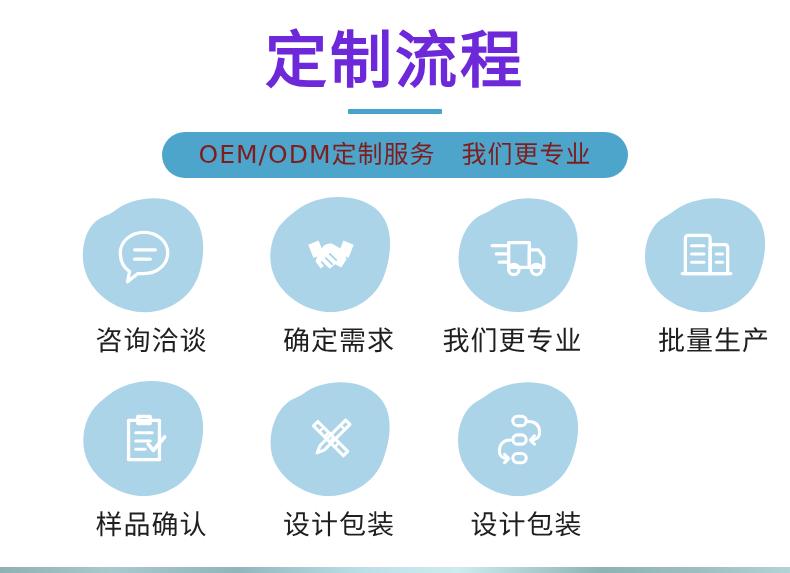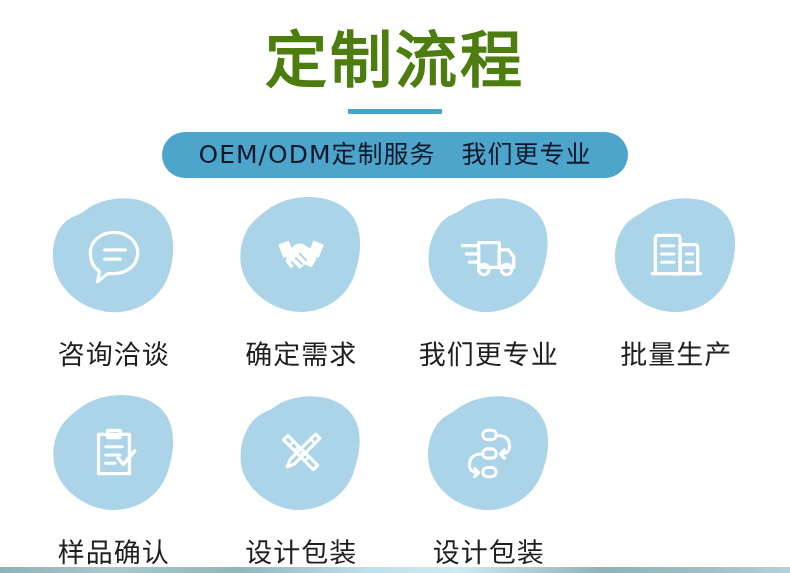--- a/index.html
+++ b/index.html
@@ -24,21 +24,21 @@
     position: absolute;
     top: 22px;
     left: 0;
     width: 790px;
     text-align: center;
     font-family: "DejaVu Sans", "Liberation Sans", sans-serif;
     font-size: 62px;
     font-weight: bold;
     line-height: 78px;
     letter-spacing: 3px;
-    color: #4d7c0f;
+    color: #6d28d9;
     white-space: nowrap;
   }
   .title-underline {
     position: absolute;
     top: 109px;
     left: 348px;
     width: 94px;
     height: 5px;
     background: #48a3cb;
     border-radius: 1px;
@@ -54,40 +54,39 @@
     background: #4ea5cb;
     border-radius: 23px;
     display: flex;
     align-items: center;
     justify-content: center;
   }
   .banner-text {
     font-family: "DejaVu Sans", "Liberation Sans", sans-serif;
     font-size: 25px;
     line-height: 30px;
-    color: #0f172a;
+    color: #7f1d1d;
     letter-spacing: 1px;
     white-space: pre;
   }
 
   
   .steps-grid {
     position: absolute;
     top: 196px;
     left: 20px;
     width: 750px;
     display: grid;
     grid-template-columns: repeat(4, 1fr);
     grid-row-gap: 22px;
   }
   .step {
     display: flex;
     flex-direction: column;
-    align-items: center;
-    gap: 14px;
+    align-items: flex-end;
   }
   .blob-wrap {
     position: relative;
     width: 128px;
     height: 118px;
     display: flex;
     align-items: center;
     justify-content: center;
   }
   .blob-svg {

